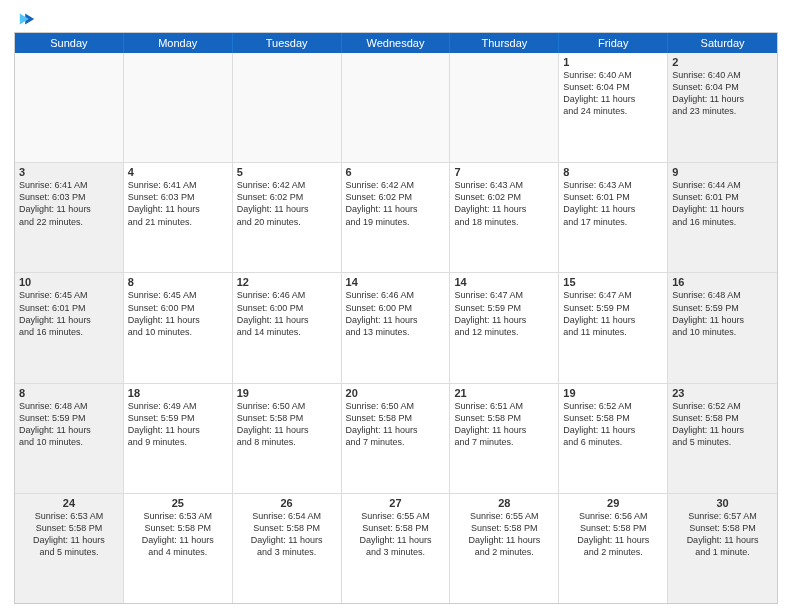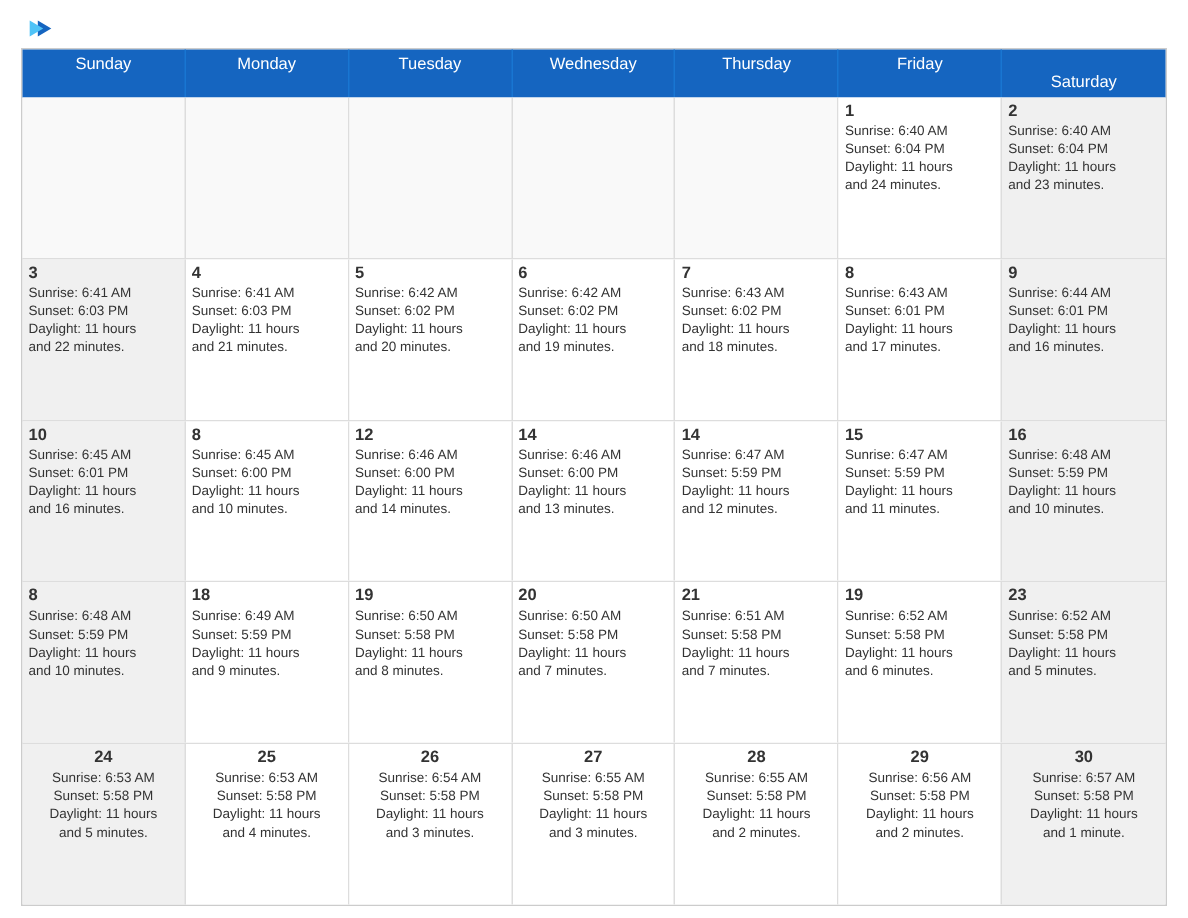--- a/index.html
+++ b/index.html
@@ -72,21 +72,21 @@
       background: #1565c0;
     }
     .cal-header-cell {
       color: #fff;
       font-size: 11px;
       font-weight: normal;
       text-align: center;
       padding: 4px 2px;
       border-right: 1px solid #1976d2;
     }
-    .cal-header-cell:last-child { border-right: none; margin-top: 12px; }
+    .cal-header-cell:last-child { border-right: none; }
     .cal-body {
       flex: 1;
       display: flex;
       flex-direction: column;
     }
     .cal-row {
       display: grid;
       grid-template-columns: repeat(7, 1fr);
       flex: 1;
       border-bottom: 1px solid #ddd;

